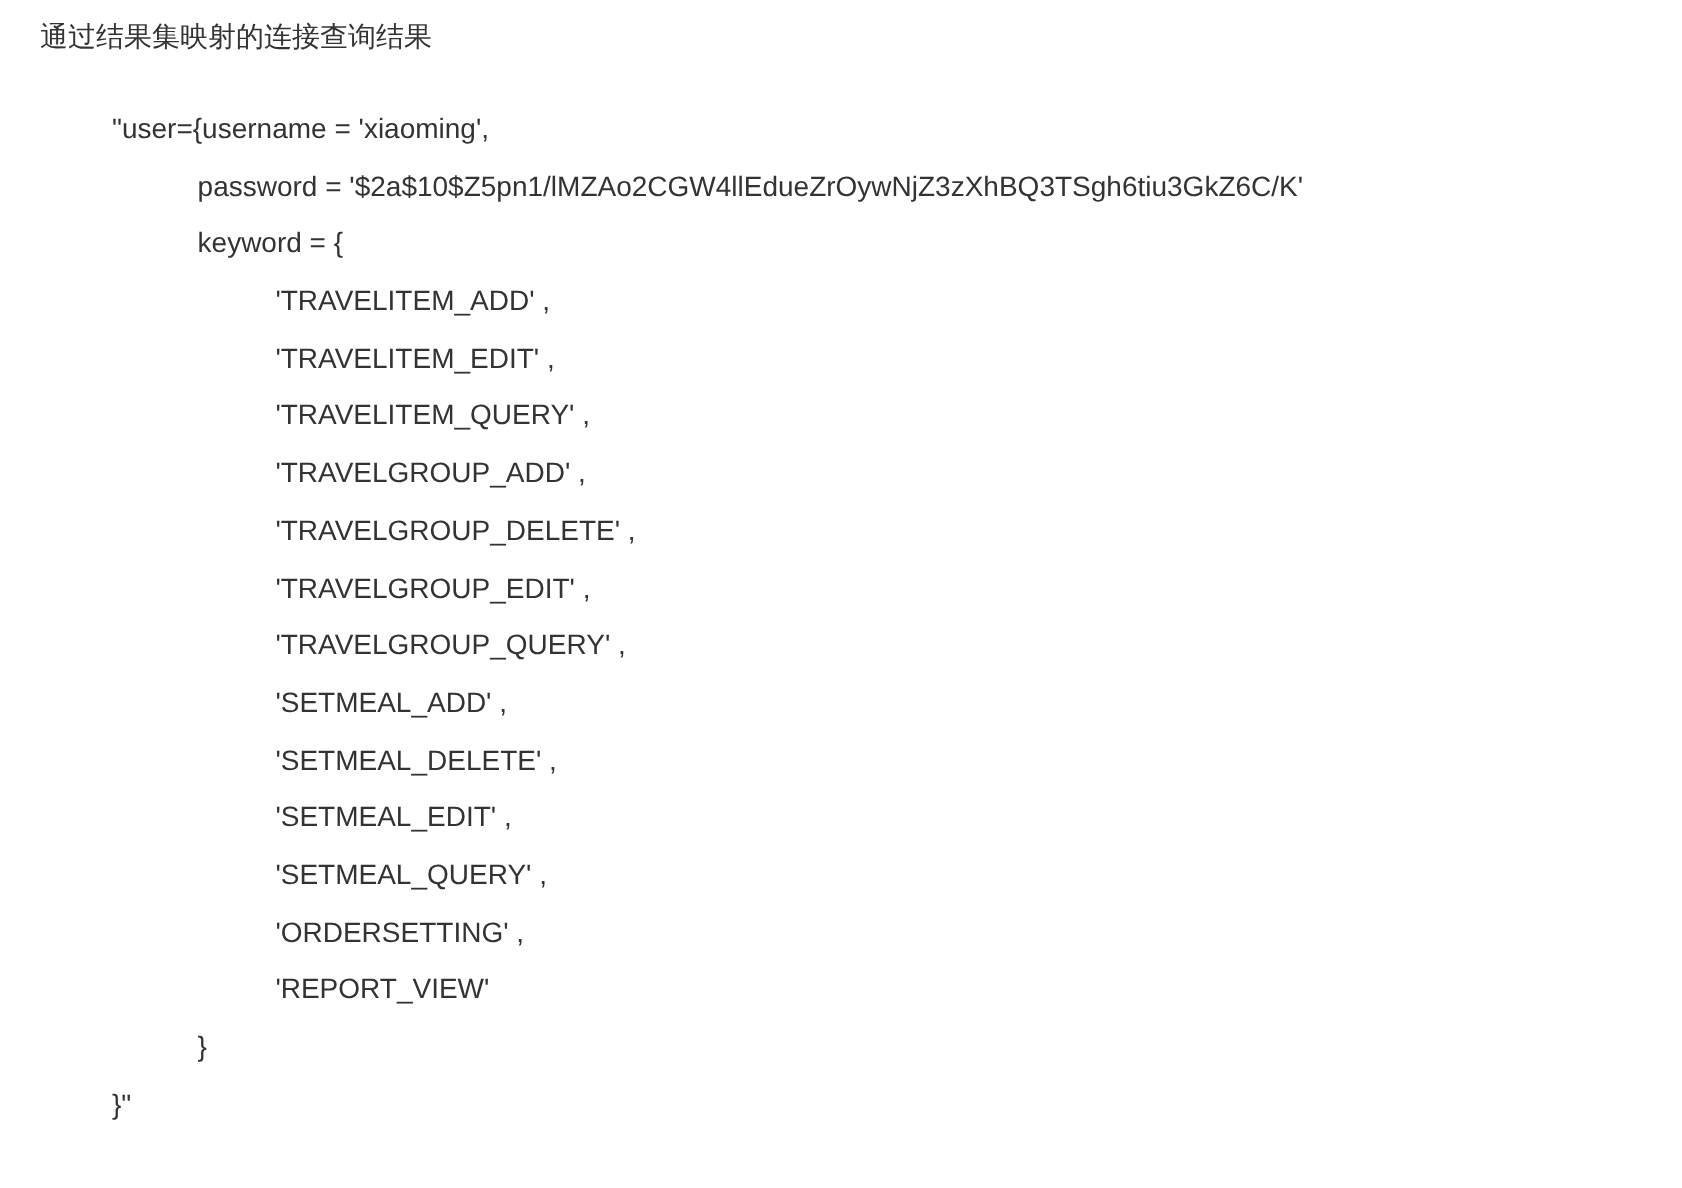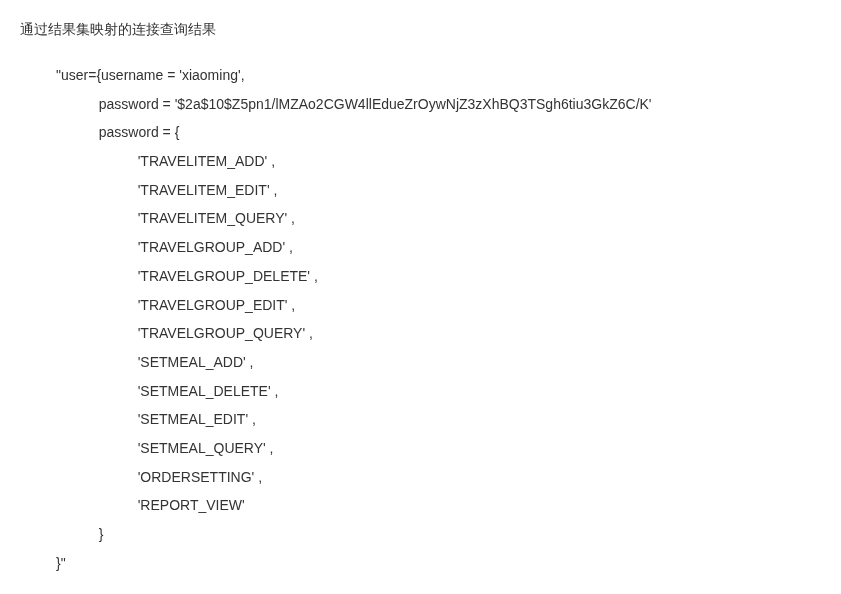--- a/index.html
+++ b/index.html
@@ -13,39 +13,38 @@
       height: 594px;
       box-sizing: border-box;
       padding-top: 10px;
       padding-left: 20px;
     }
     .heading {
       color: #333333;
       font-size: 14px;
       font-weight: normal;
       margin-bottom: 22px;
-      margin-top: 11px;
     }
     .code-block {
       font-family: "Microsoft YaHei", "微软雅黑", Arial, sans-serif;
       font-size: 14px;
       color: #333333;
       line-height: 2.05;
       white-space: pre;
       padding-left: 36px;
     }
   </style>
 </head>
 <body>
 
 <div class="heading">通过结果集映射的连接查询结果</div>
 
 <div class="code-block"><span>"user={username = 'xiaoming',</span>
 <span>           password = '$2a$10$Z5pn1/lMZAo2CGW4llEdueZrOywNjZ3zXhBQ3TSgh6tiu3GkZ6C/K'</span>
-<span>           password = {</span>
+<span>           keyword = {</span>
 <span>                     <span>'TRAVELITEM_ADD' ,</span></span>
 <span>                     <span>'TRAVELITEM_EDIT' ,</span></span>
 <span>                     <span>'TRAVELITEM_QUERY' ,</span></span>
 <span>                     <span>'TRAVELGROUP_ADD' ,</span></span>
 <span>                     <span>'TRAVELGROUP_DELETE' ,</span></span>
 <span>                     <span>'TRAVELGROUP_EDIT' ,</span></span>
 <span>                     <span>'TRAVELGROUP_QUERY' ,</span></span>
 <span>                     <span>'SETMEAL_ADD' ,</span></span>
 <span>                     <span>'SETMEAL_DELETE' ,</span></span>
 <span>                     <span>'SETMEAL_EDIT' ,</span></span>

